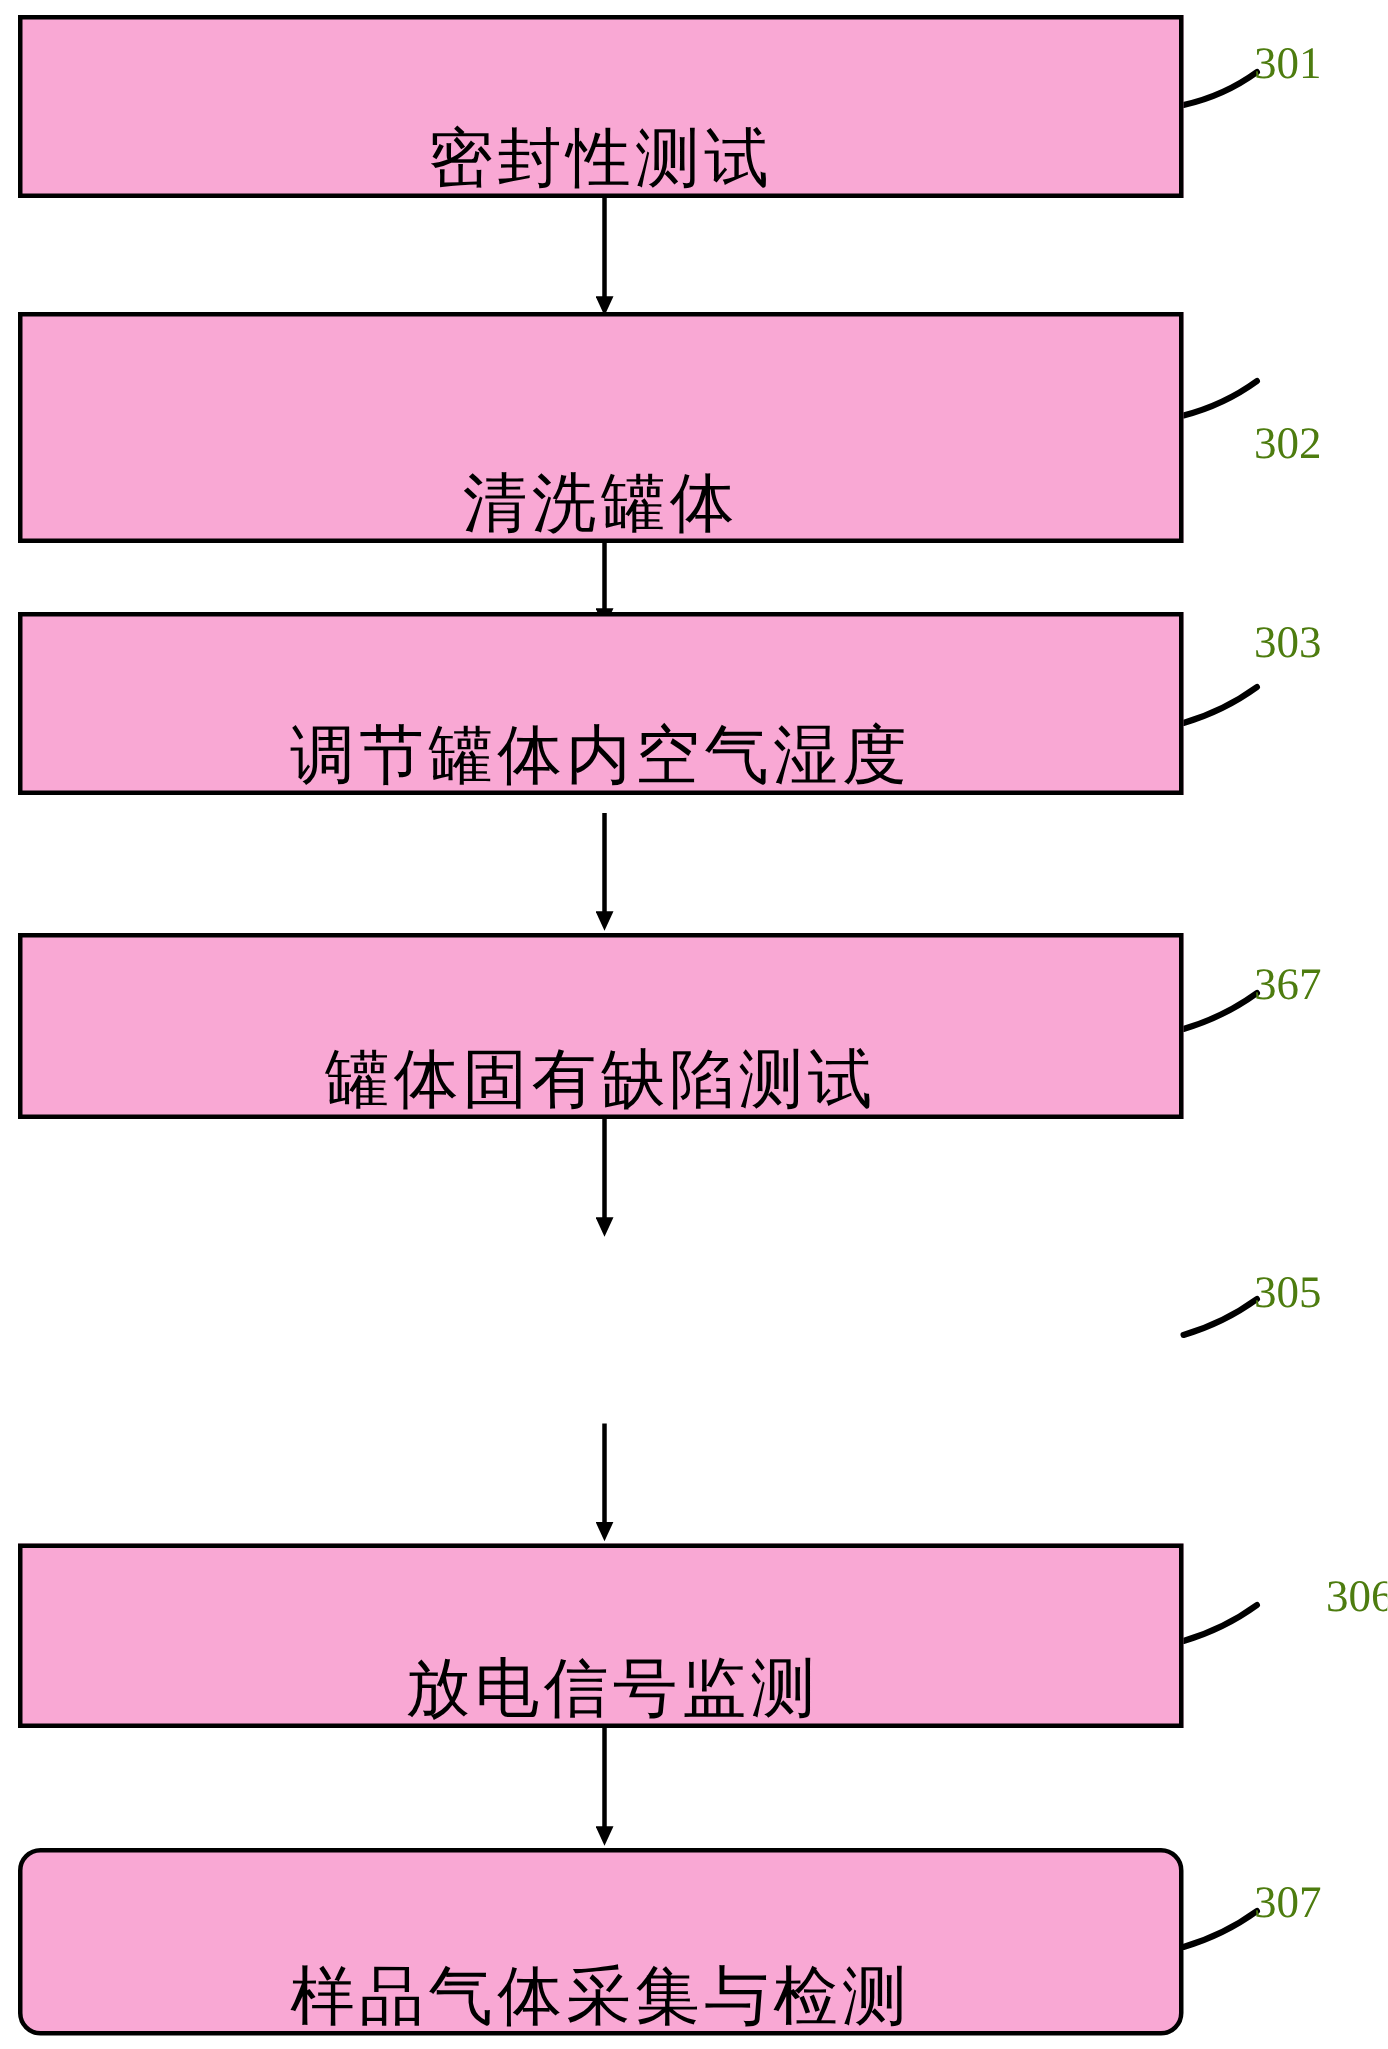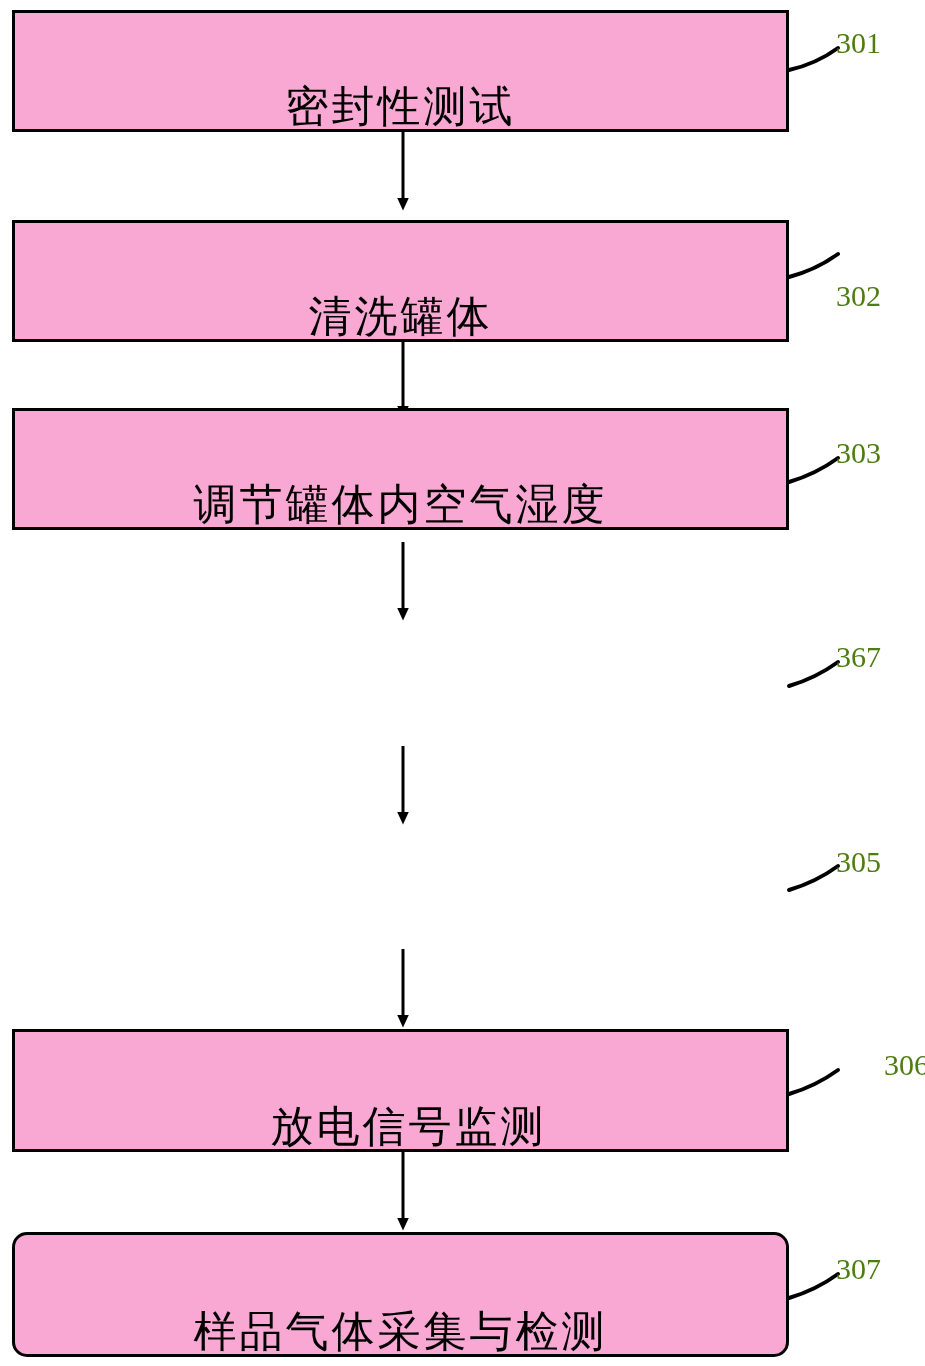--- a/index.html
+++ b/index.html
@@ -80,34 +80,37 @@
         <path d="M 789 686 Q 816 678 838 662" fill="none" stroke="#000000" stroke-width="4" stroke-linecap="round"></path>
         <path d="M 789 890 Q 816 882 838 866" fill="none" stroke="#000000" stroke-width="4" stroke-linecap="round"></path>
         <path d="M 789 1094 Q 816 1086 838 1070" fill="none" stroke="#000000" stroke-width="4" stroke-linecap="round"></path>
         <path d="M 789 1298 Q 816 1290 838 1274" fill="none" stroke="#000000" stroke-width="4" stroke-linecap="round"></path>
       </g>
   </svg>
 
   <div class="flow-box" style="left: 12px; top: 10px; width: 777px; height: 122px;">
     <span class="flow-box-label">密封性测试</span>
   </div>
-  <div class="flow-box" style="left: 12px; top: 220px; width: 777px; height: 122px;">
+  <div class="flow-box" style="left: 12px; top: 208px; width: 777px; height: 154px;">
     <span class="flow-box-label">清洗罐体</span>
   </div>
   <div class="flow-box" style="left: 12px; top: 408px; width: 777px; height: 122px;">
     <span class="flow-box-label">调节罐体内空气湿度</span>
+  </div>
+  <div class="flow-box" style="left: 12px; top: 622px; width: 777px; height: 124px;">
+    <span class="flow-box-label">罐体固有缺陷测试</span>
   </div>
   <div class="flow-box" style="left: 12px; top: 1029px; width: 777px; height: 123px; padding-left: 16px;">
     <span class="flow-box-label">放电信号监测</span>
   </div>
   <div class="flow-box" style="left: 12px; top: 1232px; width: 777px; height: 125px; border-radius: 15px;">
     <span class="flow-box-label">样品气体采集与检测</span>
   </div>
 
   <span class="ref-number" style="left: 836px; top: 26px;">301</span>
   <span class="ref-number" style="left: 836px; top: 243px; margin-top: 36px;">302</span>
-  <span class="ref-number" style="left: 836px; top: 436px;">303</span>
+  <span class="ref-number" style="left: 836px; top: 412px;">303</span>
   <span class="ref-number" style="left: 836px; top: 640px;">367</span>
   <span class="ref-number" style="left: 836px; top: 845px;">305</span>
   <span class="ref-number" style="left: 884px; top: 1048px;">306</span>
   <span class="ref-number" style="left: 836px; top: 1252px;">307</span>
 
 </div>
 
 </body></html>

